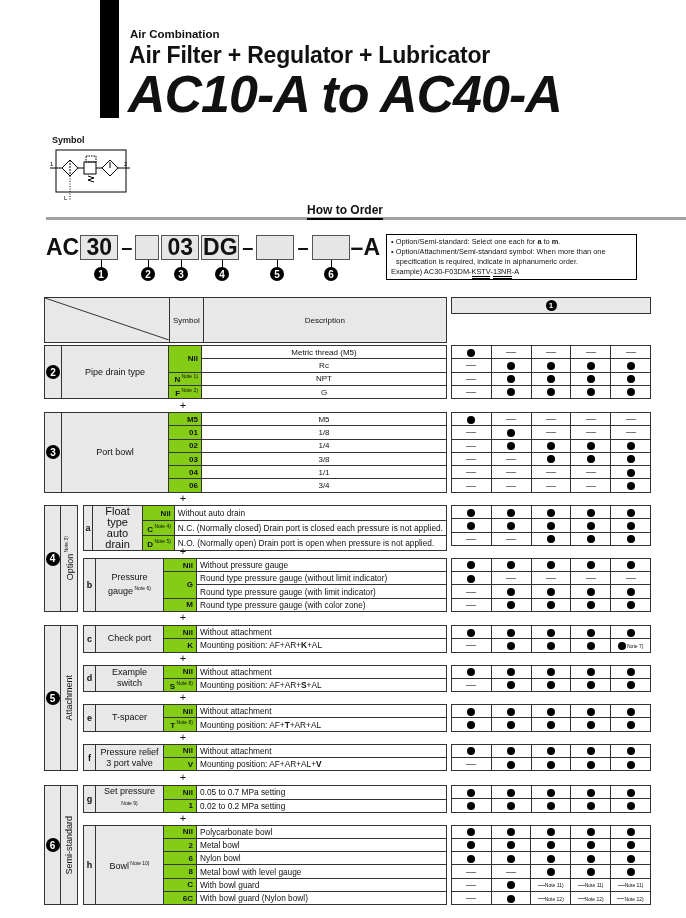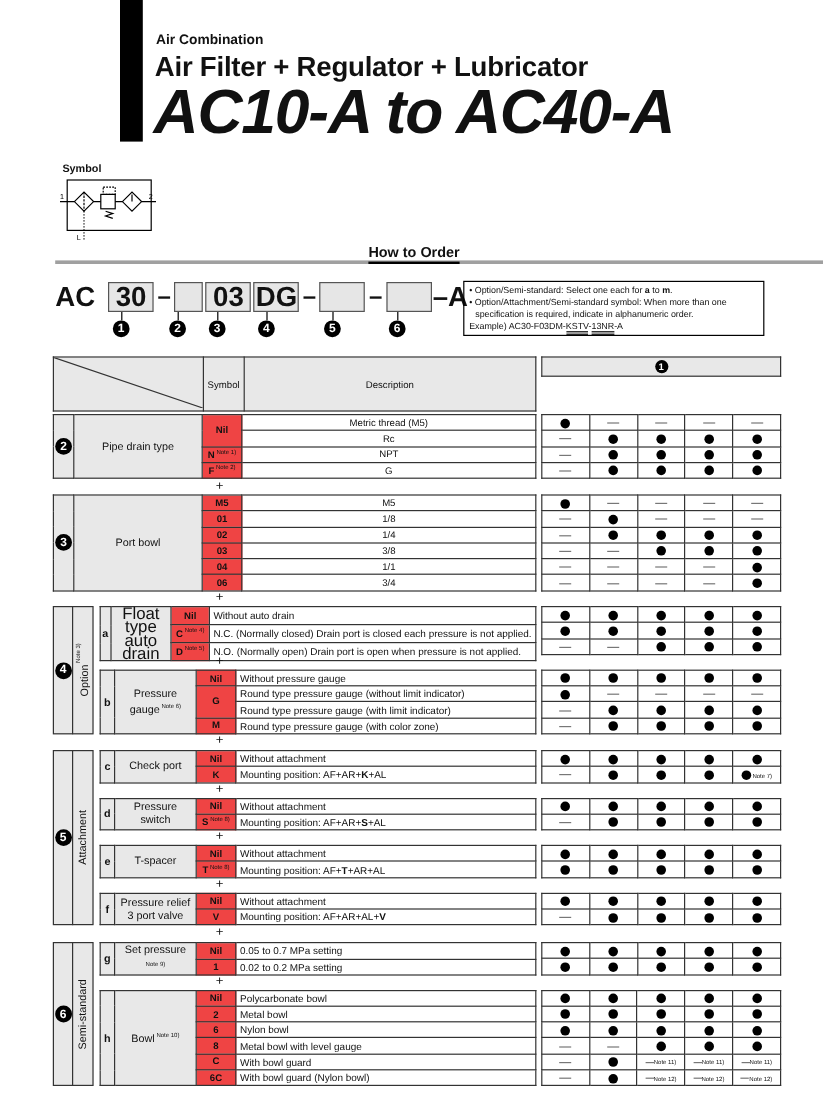--- a/index.html
+++ b/index.html
@@ -17,21 +17,21 @@
   .code-box { height: 25px; background: #e6e6e6; border: 1px solid #555; display: inline-flex; align-items: center; justify-content: center; font-size: 23px; font-weight: bold; margin: 0 1px; }
   .code-dash { font-size: 20px; padding: 0 2px; }
   .tick { position: absolute; width: 1px; height: 7px; background: #000; }
   .numc { position: absolute; width: 14px; height: 14px; border-radius: 50%; background: #000; color: #fff; font-size: 10px; font-weight: bold; display: flex; align-items: center; justify-content: center; }
   .notebox { left: 386px; top: 234px; width: 251px; height: 46px; border: 1px solid #000; font-size: 7.4px; line-height: 10px; padding: 2px 4px; }
   .ul2 { border-bottom: 3px double #000; }
 
   table { border-collapse: collapse; }
   .tbl td { border: 1px solid #333; font-size: 8px; height: 13.3px; padding: 0 3px; white-space: nowrap; }
   .gray { background: #e8e8e8; }
-  .sym { text-align: center; font-weight: bold; font-size: 10px; background: #ef4444; }
+  .sym { text-align: right; font-weight: bold; font-size: 10px; background: #84cc16; }
   .c { text-align: center; }
   .dot { display: inline-block; width: 8px; height: 8px; border-radius: 50%; background: #000; vertical-align: middle; }
   .dash { display: inline-block; width: 10px; height: 1px; background: #777; vertical-align: middle; }
   .sup { font-size: 5px; font-weight: normal; vertical-align: super; }
   .plus { position: absolute; left: 178px; font-size: 11px; width: 10px; text-align: center; }
   .vtext { writing-mode: vertical-rl; transform: rotate(180deg); font-size: 9px; }
   .mini { font-size: 5px; }
 </style>
 </head>
 <body>
@@ -58,21 +58,21 @@
   <line x1="70" y1="20" x2="82" y2="20" stroke="#000"></line>
   <text x="2" y="18" font-size="6" font-family="Liberation Sans, sans-serif">1</text>
   <text x="76" y="18" font-size="6" font-family="Liberation Sans, sans-serif">2</text>
   <text x="16" y="52" font-size="6" font-family="Liberation Sans, sans-serif">L</text>
 </svg>
 
 <div class="abs gray-rule"></div>
 <div class="abs hto">How to Order</div>
 
 <div class="abs code-row">
-  <span style="margin-right:10px">AC</span>
+  <span style="margin-right:0">AC</span>
   <span class="code-box" style="width:38px">30</span>
   <span class="code-dash">–</span>
   <span class="code-box" style="width:24px"></span>
   <span class="code-box" style="width:38px">03</span>
   <span class="code-box" style="width:38px">DG</span>
   <span class="code-dash">–</span>
   <span class="code-box" style="width:38px"></span>
   <span class="code-dash">–</span>
   <span class="code-box" style="width:38px"></span>
   <span>–<span>A</span></span>
@@ -248,21 +248,21 @@
           <td class="c" style="width:40px"><span class="dash"></span></td>
           <td class="c" style="width:40px"><span class="dot"></span></td>
         </tr>
       </tbody>
     </table>
     <div class="plus" style="top:492px">+</div>
     <table class="tbl abs" style="left:83px;top:505px;width:364px">
       <tbody>
         <tr>
           <td class="gray c" rowspan="3" style="width:12px;font-weight:bold;font-size:9px;padding:0">a</td>
-          <td class="gray c" rowspan="3" style="width:68px;font-size:14px;white-space:normal;line-height:11px">Float type auto drain</td>
+          <td class="gray c" rowspan="3" style="width:68px;font-size:11px;white-space:normal;line-height:11px">Float type auto drain</td>
           <td class="sym" rowspan="1" style="width:33px">Nil</td>
           <td style="font-size:8.3px">Without auto drain</td>
         </tr>
         <tr>
           <td class="sym" rowspan="1" style="width:33px">C<span class="sup"> Note 4)</span></td>
           <td style="font-size:8.3px">N.C. (Normally closed) Drain port is closed each pressure is not applied.</td>
         </tr>
         <tr>
           <td class="sym" rowspan="1" style="width:33px">D<span class="sup"> Note 5)</span></td>
           <td style="font-size:8.3px">N.O. (Normally open) Drain port is open when pressure is not applied.</td>
@@ -385,21 +385,21 @@
           <td class="c" style="width:40px"><span class="dot"></span></td>
           <td class="c" style="width:40px"><span class="dot"></span><span class="mini"> Note 7)</span></td>
         </tr>
       </tbody>
     </table>
     <div class="plus" style="top:651.6px">+</div>
     <table class="tbl abs" style="left:83px;top:664.6px;width:364px">
       <tbody>
         <tr>
           <td class="gray c" rowspan="2" style="width:12px;font-weight:bold;font-size:9px;padding:0">d</td>
-          <td class="gray c" rowspan="2" style="width:68px;font-size:9px;white-space:normal;line-height:11px">Pressure switch</td>
+          <td class="gray c" rowspan="2" style="width:68px;font-size:9px;white-space:normal;line-height:11px">Example switch</td>
           <td class="sym" rowspan="1" style="width:33px">Nil</td>
           <td style="font-size:8.3px">Without attachment</td>
         </tr>
         <tr>
           <td class="sym" rowspan="1" style="width:33px">S<span class="sup"> Note 8)</span></td>
           <td style="font-size:8.3px">Mounting position: AF+AR+<b>S</b>+AL</td>
         </tr>
       </tbody>
     </table>
     <table class="tbl abs" style="left:451px;top:664.6px;width:200px">

